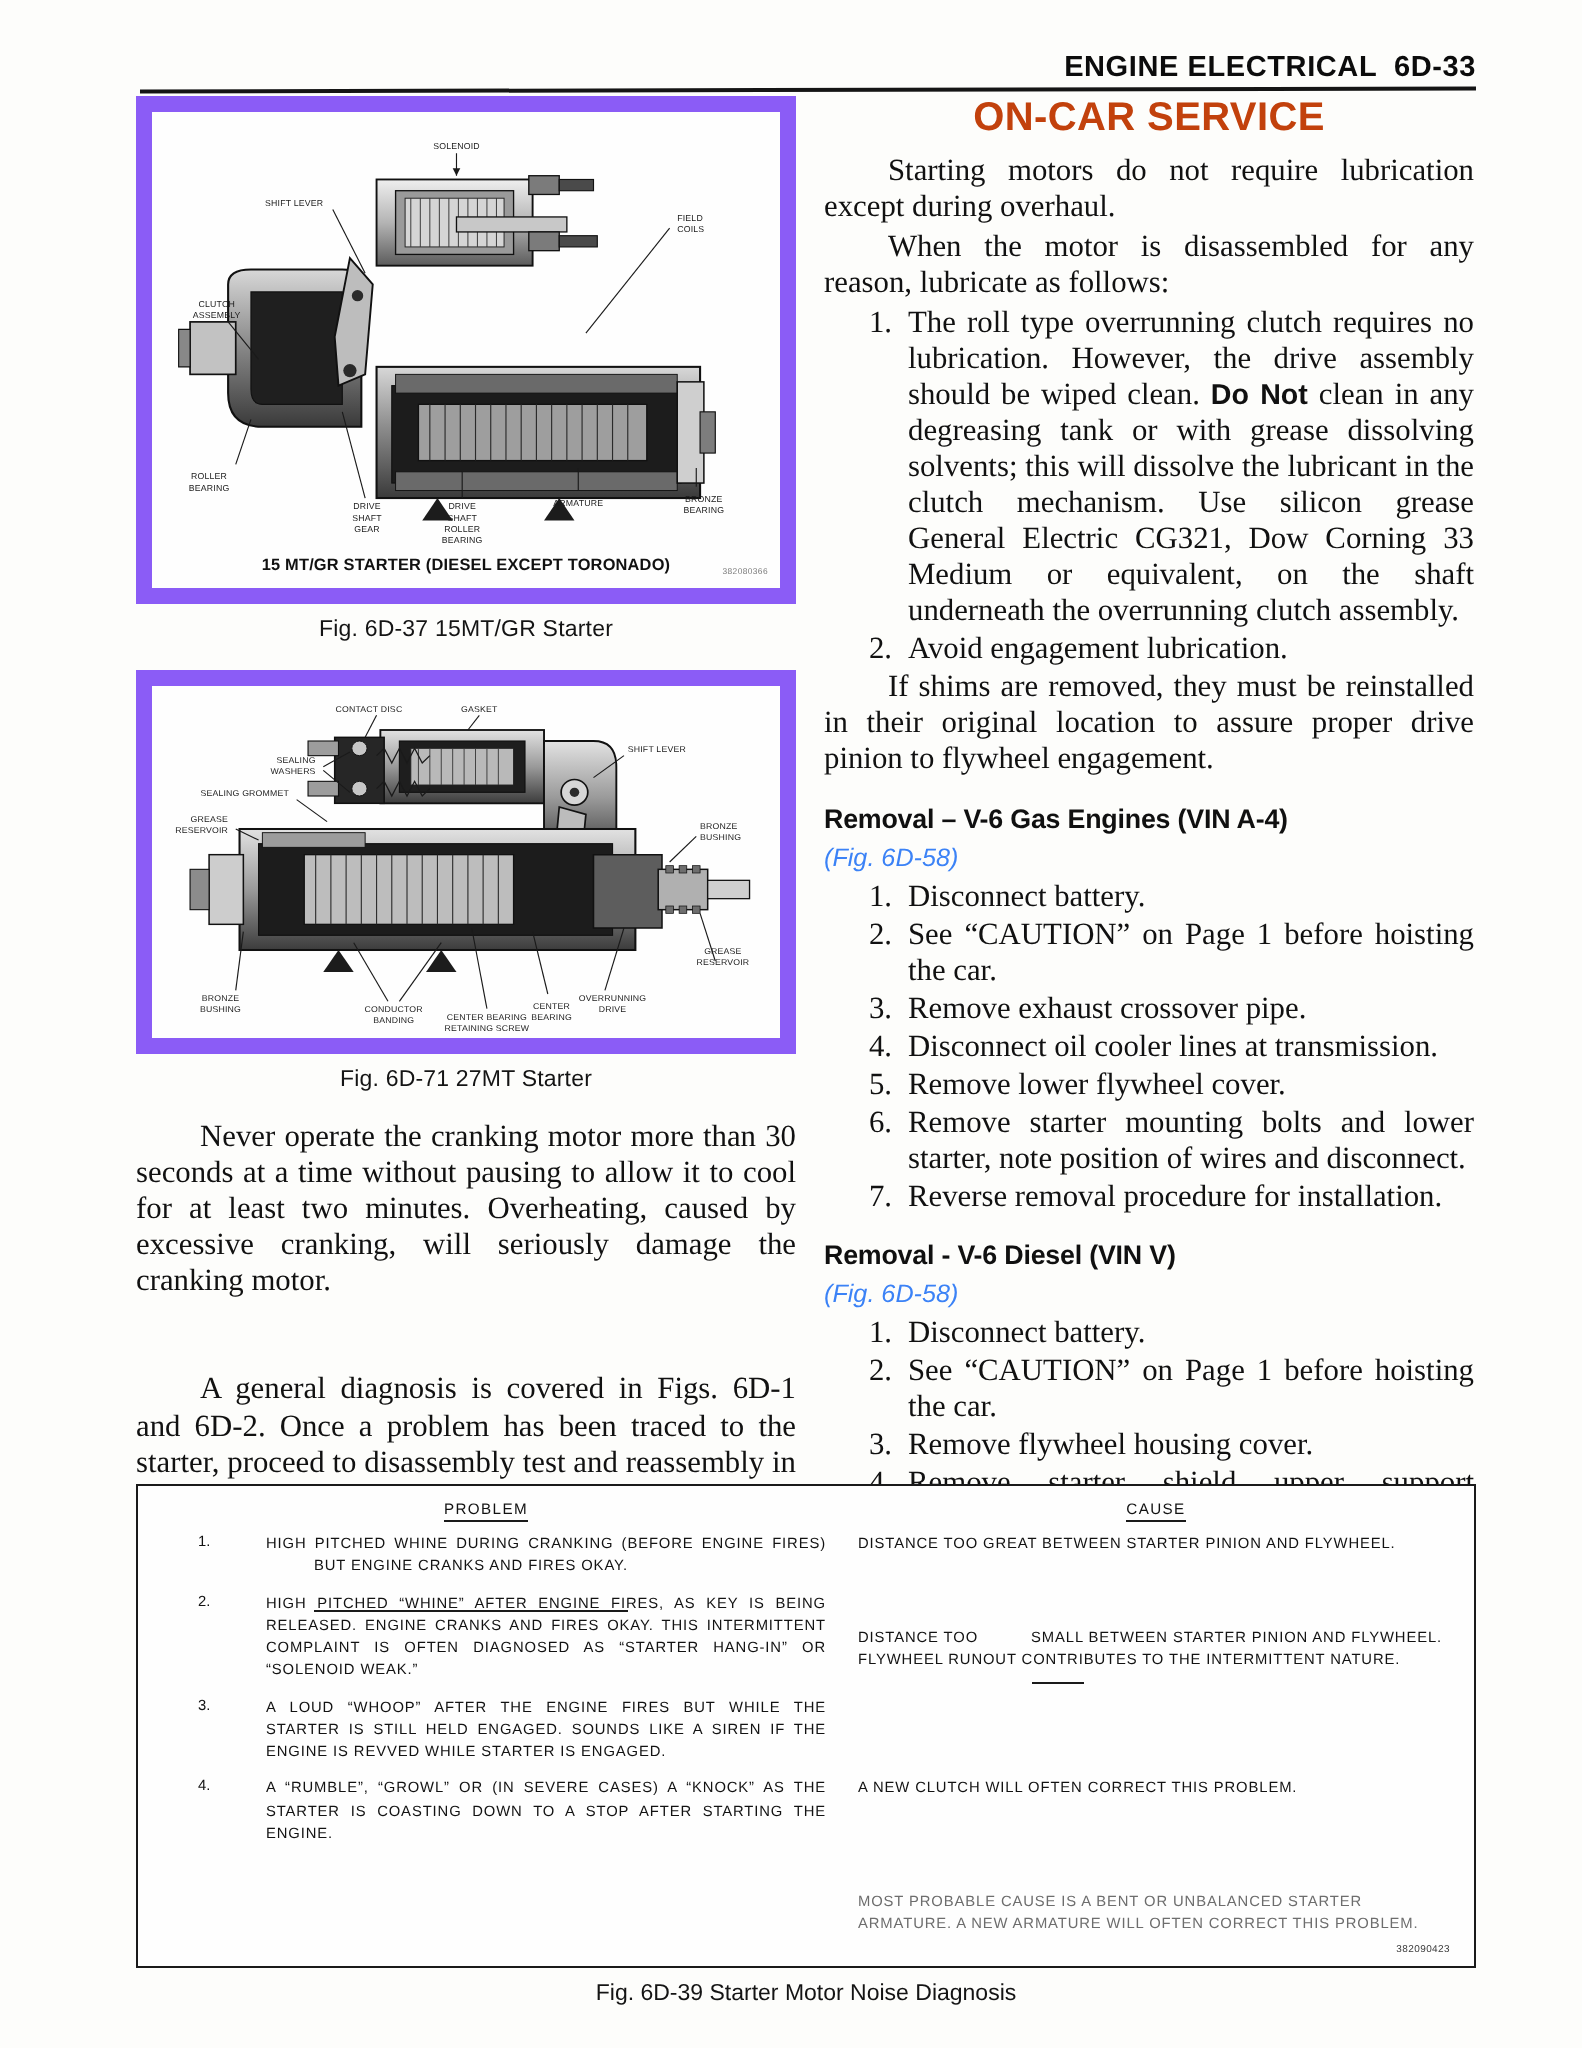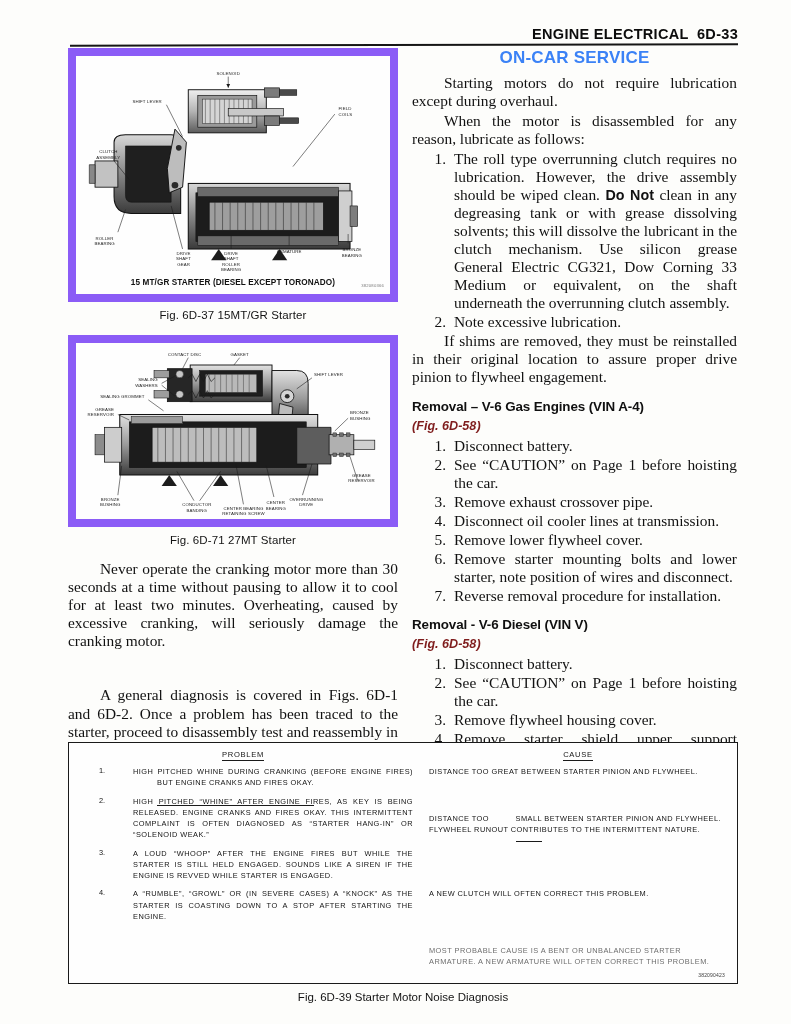--- a/index.html
+++ b/index.html
@@ -92,50 +92,50 @@
     color: #7a7a7a;
     letter-spacing: 0.2px;
   }
   .fig-svg { display: block; width: 100%; height: 100%; }
   .cal { font-family: "Liberation Sans", sans-serif; font-size: 4.6px; fill: #1b1b1b; letter-spacing: 0.1px; }
 
   
   .section-title {
     font-family: "Liberation Sans", sans-serif;
     font-weight: bold;
-    font-size: 17px;
+    font-size: 20px;
     text-align: center;
     letter-spacing: 0.2px;
     margin: 0 0 6px 0;
-    color: #3b82f6;
+    color: #c2410c;
   }
   p.body {
     font-size: 15.4px;
     line-height: 1.175;
     margin: 0 0 2px 0;
     text-align: justify;
     text-indent: 32px;
     -webkit-hyphens: none;
     hyphens: none;
   }
   .subhead {
     font-family: "Liberation Sans", sans-serif;
     font-weight: bold;
     font-size: 13.4px;
     margin: 13px 0 5px 0;
     letter-spacing: -0.1px;
     color: #101010;
   }
   .subhead-ital {
     font-family: "Liberation Sans", sans-serif;
-    font-weight: bold;
+    font-weight: normal;
     font-style: italic;
     font-size: 12.6px;
     margin: 0 0 4px 0;
-    color: #7f1d1d;
+    color: #3b82f6;
   }
   ol.steps {
     list-style: none;
     margin: 0 0 0 0;
     padding: 0;
   }
   ol.steps li {
     position: relative;
     padding-left: 42px;
     font-size: 15.4px;
@@ -495,21 +495,21 @@
     <p class="body">Starting motors do not require lubrication except during overhaul.</p>
     <p class="body">When the motor is disassembled for any reason, lubricate as follows:</p>
 
     <ol class="steps">
       <li>
         <span class="num">1.</span>
         <span class="txt"><span>The roll type overrunning clutch requires no lubrication. However, the drive assembly should be wiped clean. </span><b class="donot">Do Not</b><span> clean in any degreasing tank or with grease dissolving solvents; this will dissolve the lubricant in the clutch mechanism. Use silicon grease General Electric CG321, Dow Corning 33 Medium or equivalent, on the shaft underneath the overrunning clutch assembly.</span></span>
       </li>
       <li>
         <span class="num">2.</span>
-        <span class="txt">Note excessive lubrication.</span>
+        <span class="txt">Avoid engagement lubrication.</span>
       </li>
     </ol>
 
     <p class="body">If shims are removed, they must be reinstalled in their original location to assure proper drive pinion to flywheel engagement.</p>
 
     <div class="subhead">Removal – V-6 Gas Engines (VIN A-4)</div>
     <div class="subhead-ital">(Fig. 6D-58)</div>
     <ol class="steps">
       <li>
           <span class="num">1.</span>

